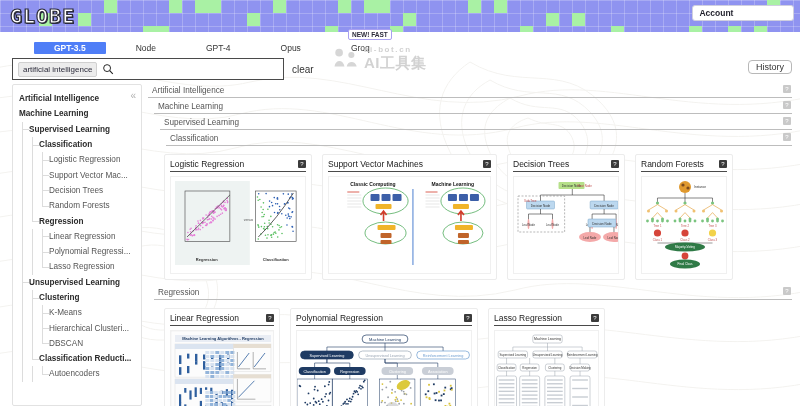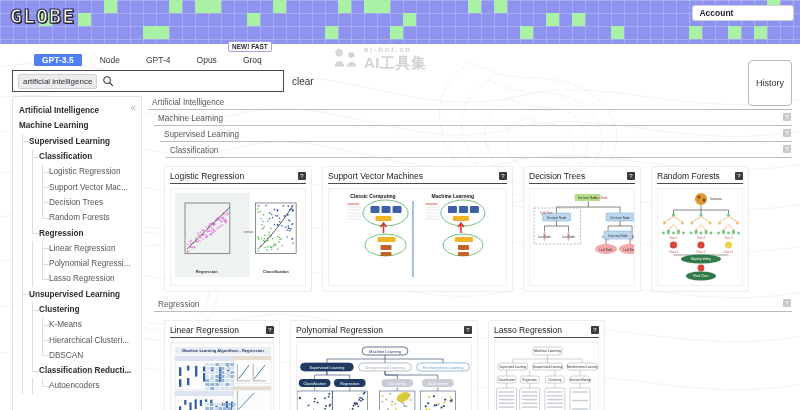--- a/index.html
+++ b/index.html
@@ -6,21 +6,21 @@
   html, body { margin:0; padding:0; }
   body {
     width:800px; height:410px; overflow:hidden;
     font-family:"Liberation Sans", sans-serif;
     background:#ffffff; color:#333;
     position:relative;
   }
 
   
   .topbar {
-    position:relative; height:44px; width:100%;
+    position:relative; height:32px; width:100%;
     background-color:#8f93f0;
     background-image:
       linear-gradient(to right, rgba(255,255,255,.22) 1px, transparent 1px),
       linear-gradient(to bottom, rgba(255,255,255,.22) 1px, transparent 1px);
     background-size:13px 13px;
     overflow:hidden;
   }
   .gcell { position:absolute; width:13px; height:13px; background:#a9f1a4; }
   .logo {
     position:absolute; left:10px; top:4px; z-index:5;
@@ -49,21 +49,21 @@
   .topo { position:absolute; inset:32px 0 0 0; z-index:0; opacity:.5; }
 
   
   .searchzone { position:relative; z-index:2; padding:6px 12px 0 12px; }
   .srow1 { display:flex; align-items:flex-end; gap:0; position:relative; height:16px; }
   .finding {
     font-family:"Liberation Serif", serif;
     font-size:11px; color:#222; white-space:nowrap;
   }
   .models { display:flex; align-items:flex-end; gap:10px; margin-left:22px; position:relative; }
-  .model { font-size:8.5px; color:#333; white-space:nowrap; padding:1px 8px; }
+  .model { font-size:8.5px; color:#333; white-space:nowrap; padding:1px 20px; }
   .model.sel { background:#4f7ef7; color:#fff; font-weight:bold; border-radius:1px; }
   .model.bold { font-weight:normal; }
   .newfast {
     position:absolute; right:-2px; top:-13px;
     font-size:6.5px; font-weight:bold; color:#2b2b3a;
     border:1px solid #a9a0f0; background:#fff;
     border-radius:2px; padding:1px 3px; white-space:nowrap;
   }
 
   .srow2 { display:flex; align-items:center; margin-top:4px; }
@@ -88,21 +88,21 @@
   }
   .wm-dots { width:26px; height:20px; }
   .wm-txt { line-height:1; }
   .wm-1 { font-size:8px; letter-spacing:1.6px; color:#d2d2d2; font-weight:bold;
           font-family:Liberation Sans, sans-serif; }
   .wm-2 { font-size:15px; letter-spacing:.5px; color:#d2d2d2; font-weight:bold; margin-top:1px; }
 
   .history {
     position:absolute; right:8px; top:60px; z-index:3;
     font-size:9px; color:#333; background:#fff;
-    border:1px solid #b8b8b8; border-radius:4px; padding:17px 7px;
+    border:1px solid #b8b8b8; border-radius:4px; padding:1px 7px;
   }
 
   
   .body { position:relative; z-index:2; display:flex; padding:4px 8px 0 12px; gap:6px; }
 
   
   .sidebar {
     flex:0 0 130px; height:322px; background:#fff;
     border:1px solid #e2e2e2; border-radius:2px;
     padding:6px 4px 4px 6px; overflow:hidden; position:relative;
@@ -630,21 +630,21 @@
                 <circle cx="87.30512268112278" cy="48.80775651000801" r="0.8" fill="#5bbf62"></circle>
                 <circle cx="88.83390533564328" cy="22.42980199755626" r="0.8" fill="#5bbf62"></circle>
                 <circle cx="103.1650867731334" cy="55.56529603654766" r="0.8" fill="#5bbf62"></circle>
                 <circle cx="116.59509767034794" cy="25.542686085376275" r="0.8" fill="#2c5fb3"></circle>
                 <circle cx="108.08310535490656" cy="48.5408135327235" r="0.8" fill="#5bbf62"></circle>
                 <path d="M87.32,60 Q106.08,41.599999999999994 122.4,16" fill="none" stroke="#333" stroke-width="0.8"></path>
                 <text x="104.72" y="84" font-size="4" text-anchor="middle" fill="#333" font-weight="bold">Classification</text>
                 <text x="77.52" y="44.16" font-size="3.2" text-anchor="middle" fill="#555">versus</text>
               </svg></div>
           </div>
-          <div class="card" style="width: 191px;">
+          <div class="card" style="width: 175px;">
             <div class="card-hd">
               <div class="card-title">Support Vector Machines</div>
               <div class="qbtn2">?</div>
             </div>
             <div class="thumb"><svg viewBox="0 0 163 92" width="163" height="92">
                 <rect x="0" y="0" width="163" height="92" fill="#fff"></rect>
                 <text x="44.010000000000005" y="9" font-size="5" text-anchor="middle" fill="#111" font-weight="bold">Classic Computing</text>
                 <text x="123.88" y="9" font-size="5" text-anchor="middle" fill="#111" font-weight="bold">Machine Learning</text>
                 <line x1="83.94500000000001" y1="12" x2="83.94500000000001" y2="88" stroke="#4b7fd0" stroke-width="1"></line>
                 <ellipse cx="56.53" cy="24" rx="22.591800000000003" ry="13" fill="none" stroke="#3aa047" stroke-width="0.7"></ellipse>

